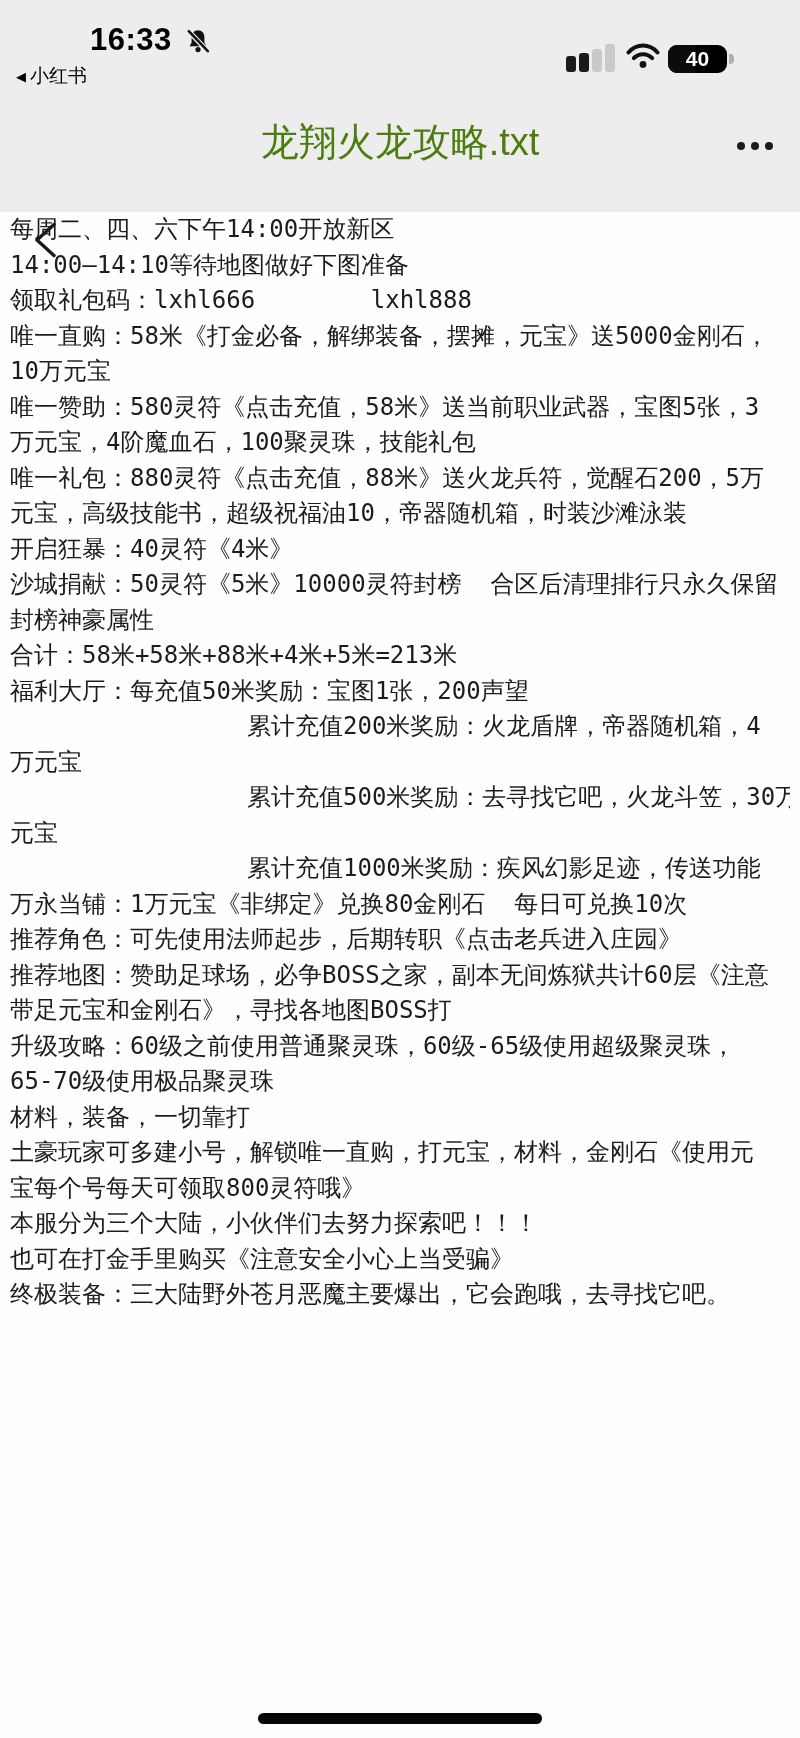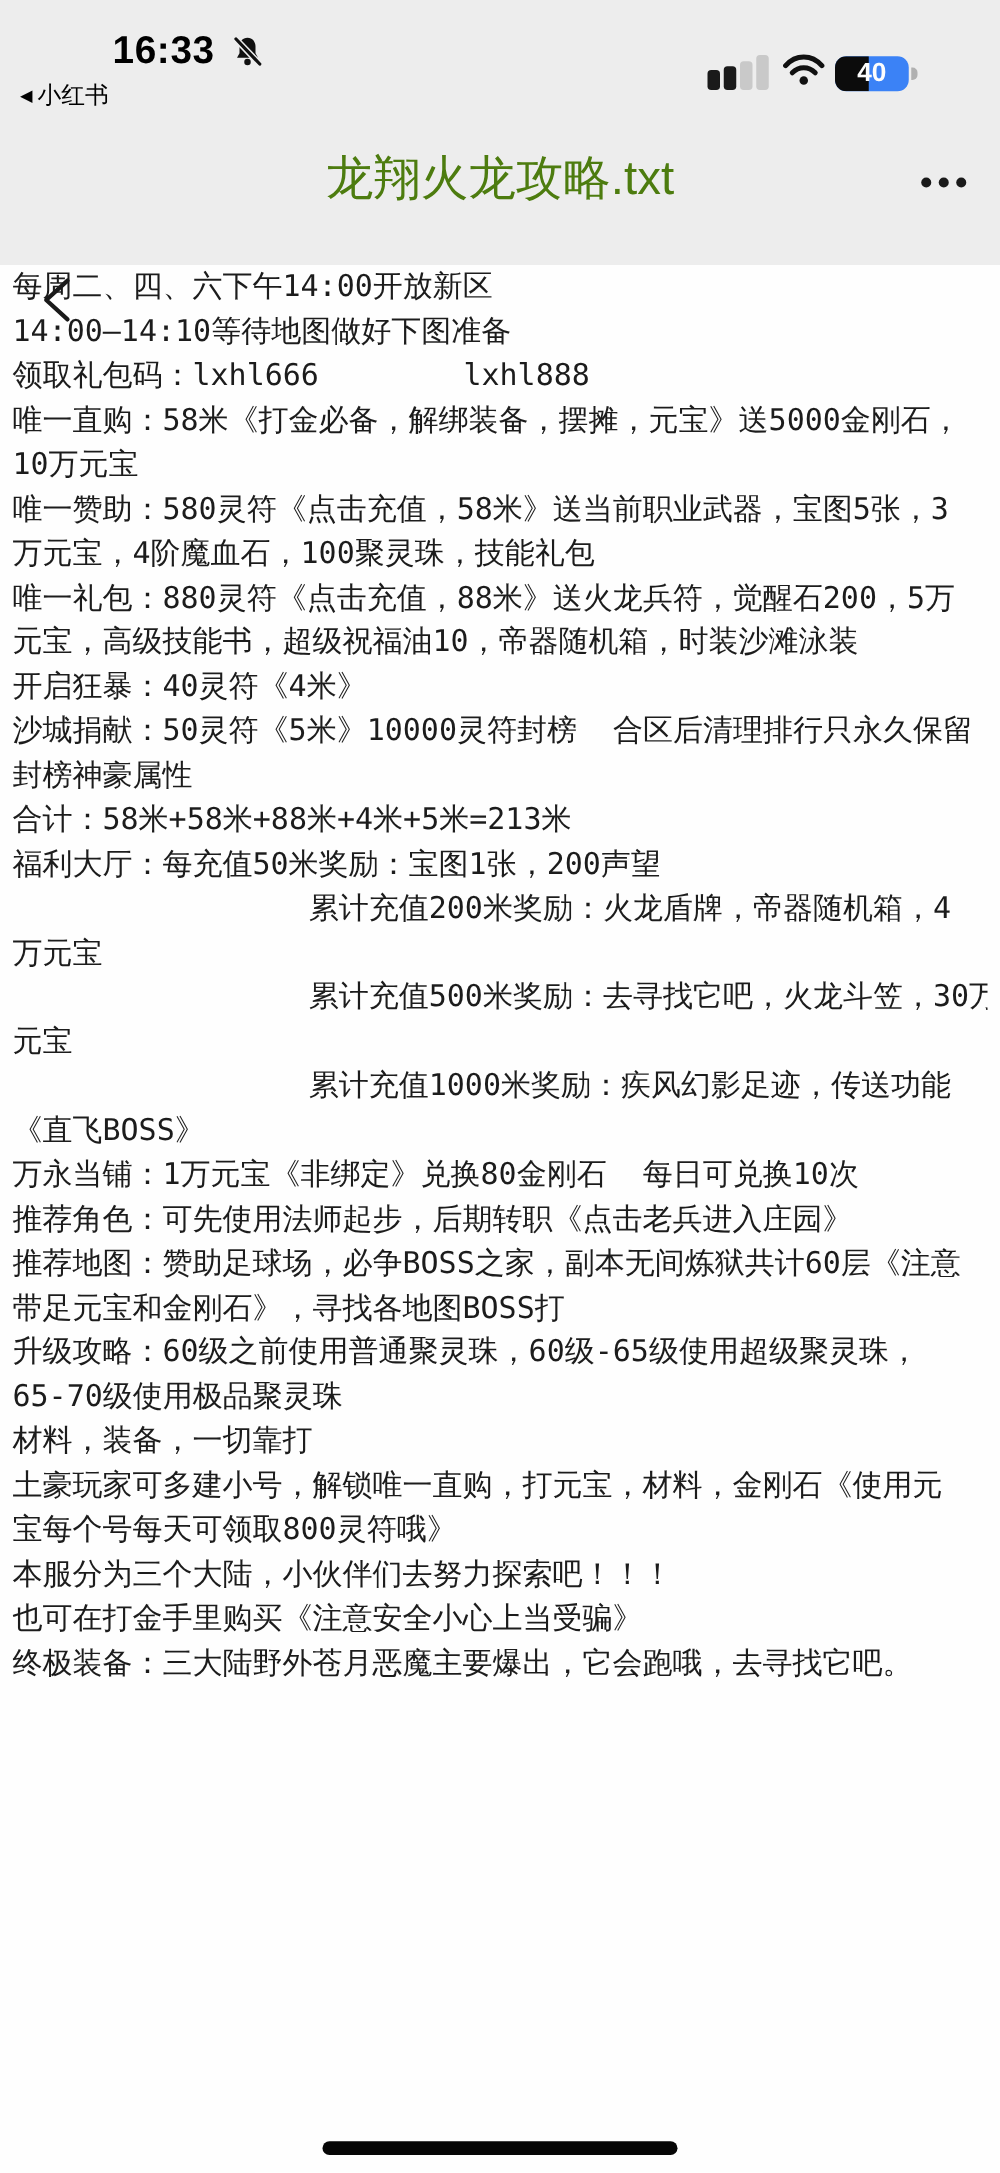--- a/index.html
+++ b/index.html
@@ -13,21 +13,21 @@
   .back-app{position:absolute;left:16px;top:63px;font-family:"Liberation Sans","DejaVu Sans",sans-serif;
         font-size:19px;color:#000;display:flex;align-items:center;gap:4px;}
   .back-app .tri{font-size:13px;line-height:1;}
   .sig{position:absolute;left:566px;top:42px;width:54px;height:30px;display:flex;align-items:flex-end;gap:3px;}
   .sig .b{width:10px;border-radius:3px;}
   .sig .b1{height:16px;background:#1a1a1a;}
   .sig .b2{height:19px;background:#1a1a1a;}
   .sig .b3{height:23px;background:#c9c9c9;}
   .sig .b4{height:28px;background:#c9c9c9;}
   .wifi{position:absolute;left:626px;top:43px;width:34px;height:26px;}
-  .batt{position:absolute;left:668px;top:45px;width:59px;height:28px;border-radius:9px;background:#3b82f6;overflow:hidden;}
+  .batt{position:absolute;left:668px;top:45px;width:59px;height:28px;border-radius:9px;background:#000000;overflow:hidden;}
   .batt .fill{position:absolute;left:0;top:0;bottom:0;width:45%;background:#0c0c0c;}
   .batt .pct{position:absolute;inset:0;display:flex;align-items:center;justify-content:center;
         font-family:"Liberation Sans","DejaVu Sans",sans-serif;font-weight:700;font-size:21px;color:#fdfdfd;}
   .batt-cap{position:absolute;left:729px;top:54px;width:5px;height:10px;background:#b0b0b0;border-radius:0 4px 4px 0;}
   
   .nav{position:absolute;left:0;top:100px;width:800px;height:84px;}
   .back-chevron{position:absolute;left:30px;top:121px;width:30px;height:38px;cursor:pointer;}
   .nav-title{position:absolute;left:0;right:0;top:0;height:84px;display:flex;align-items:center;justify-content:center;
         font-family:"Liberation Sans","DejaVu Sans",sans-serif;font-weight:500;font-size:38px;color:#4d7c0f;}
   .more{position:absolute;right:27px;top:37px;height:18px;display:flex;align-items:center;gap:6px;cursor:pointer;}
@@ -107,21 +107,20 @@
     <div class="line">开启狂暴：40灵符《4米》</div>
     <div class="line">沙城捐献：50灵符《5米》10000灵符封榜  合区后清理排行只永久保留</div>
     <div class="line">封榜神豪属性</div>
     <div class="line">合计：58米+58米+88米+4米+5米=213米</div>
     <div class="line">福利大厅：每充值50米奖励：宝图1张，200声望</div>
     <div class="line indent">累计充值200米奖励：火龙盾牌，帝器随机箱，4</div>
     <div class="line">万元宝</div>
     <div class="line indent">累计充值500米奖励：去寻找它吧，火龙斗笠，30万</div>
     <div class="line">元宝</div>
     <div class="line indent">累计充值1000米奖励：疾风幻影足迹，传送功能</div>
-    <div class="line">《直飞BOSS》</div>
     <div class="line">万永当铺：1万元宝《非绑定》兑换80金刚石  每日可兑换10次</div>
     <div class="line">推荐角色：可先使用法师起步，后期转职《点击老兵进入庄园》</div>
     <div class="line">推荐地图：赞助足球场，必争BOSS之家，副本无间炼狱共计60层《注意</div>
     <div class="line">带足元宝和金刚石》，寻找各地图BOSS打</div>
     <div class="line">升级攻略：60级之前使用普通聚灵珠，60级-65级使用超级聚灵珠，</div>
     <div class="line">65-70级使用极品聚灵珠</div>
     <div class="line">材料，装备，一切靠打</div>
     <div class="line">土豪玩家可多建小号，解锁唯一直购，打元宝，材料，金刚石《使用元</div>
     <div class="line">宝每个号每天可领取800灵符哦》</div>
     <div class="line">本服分为三个大陆，小伙伴们去努力探索吧！！！</div>

